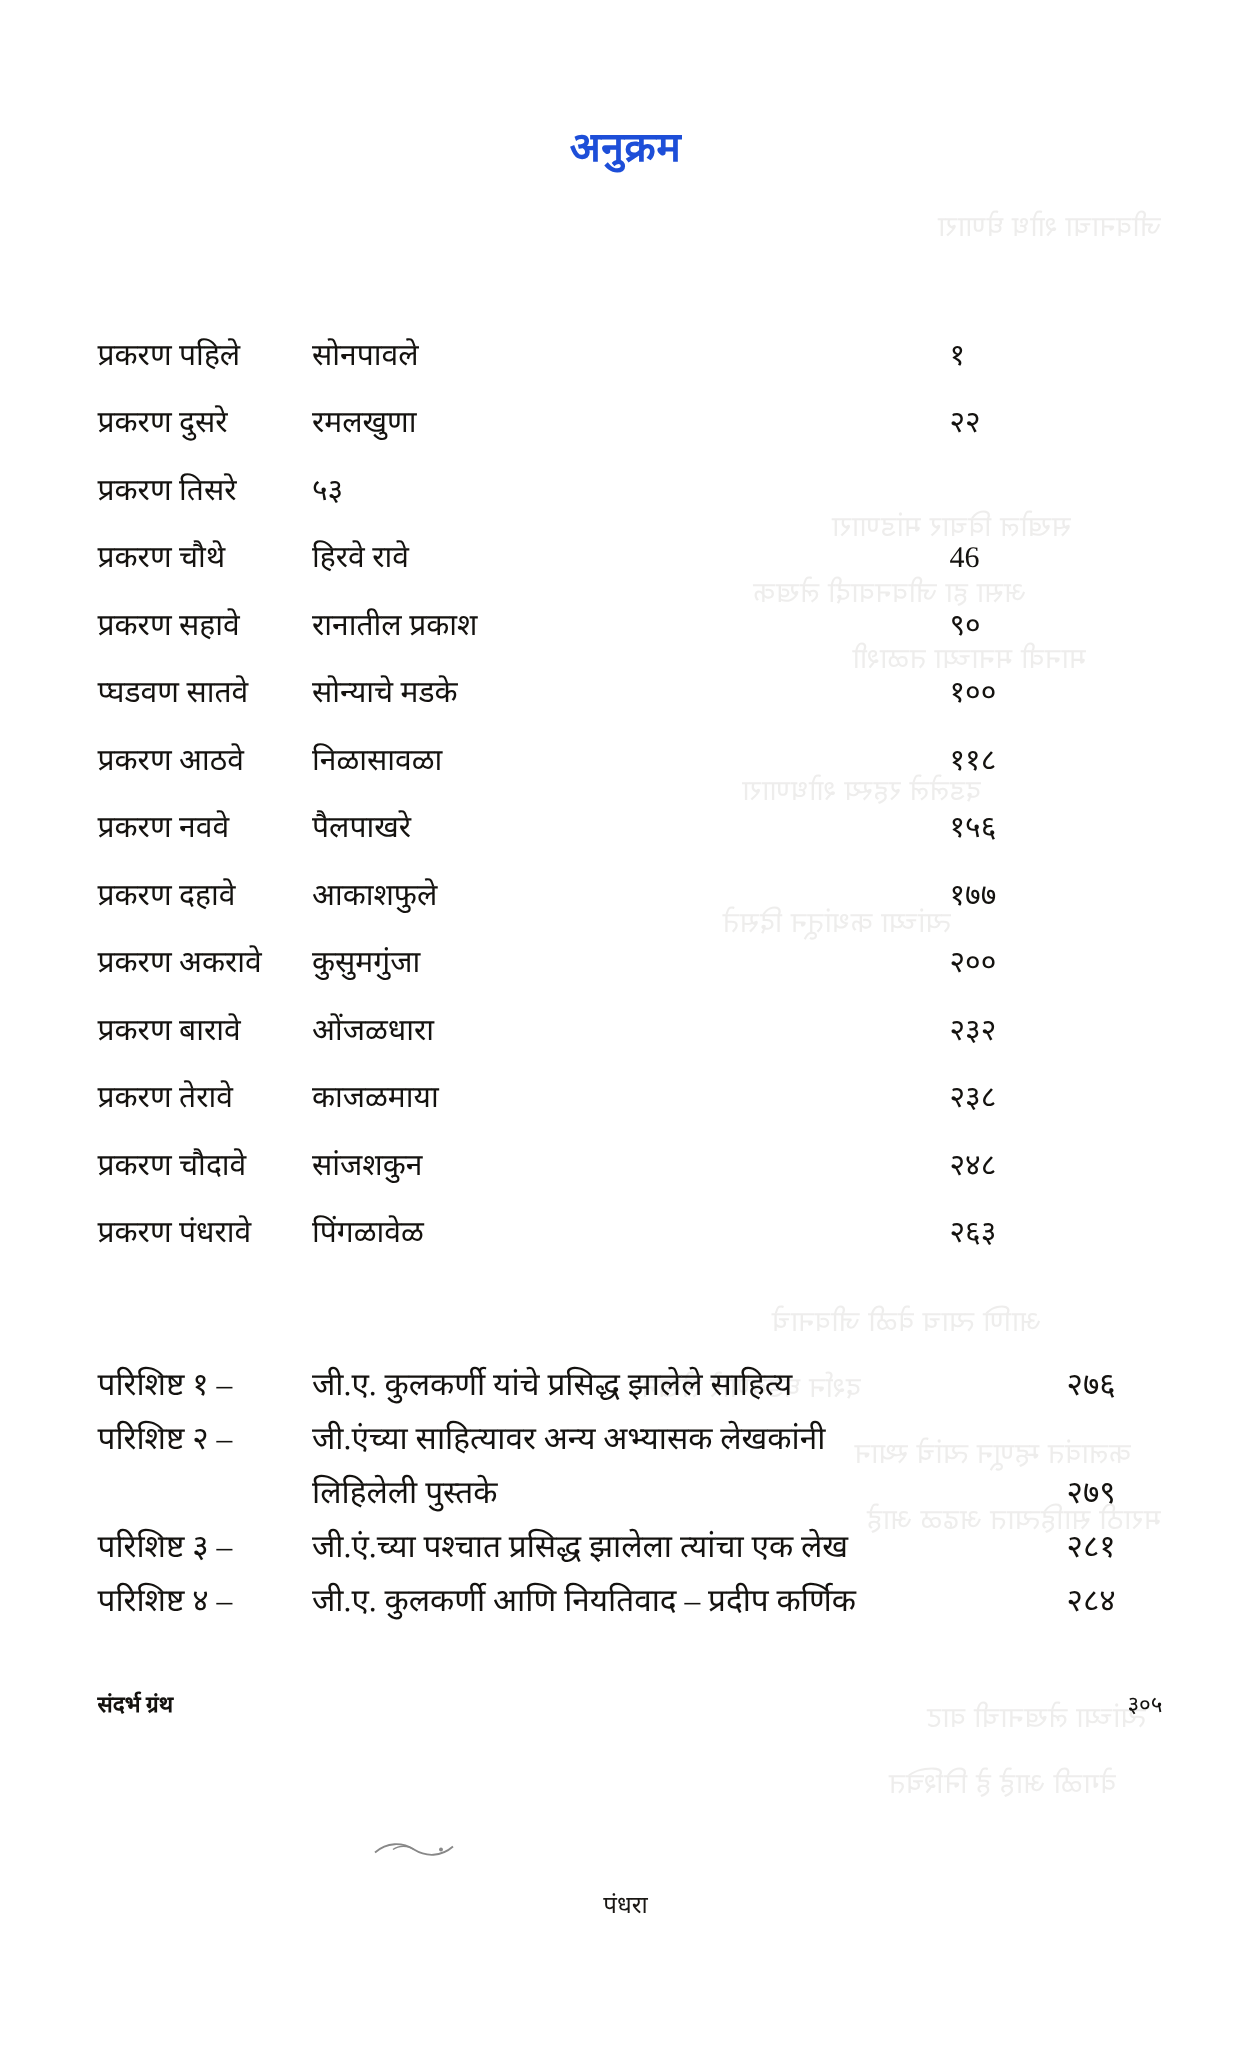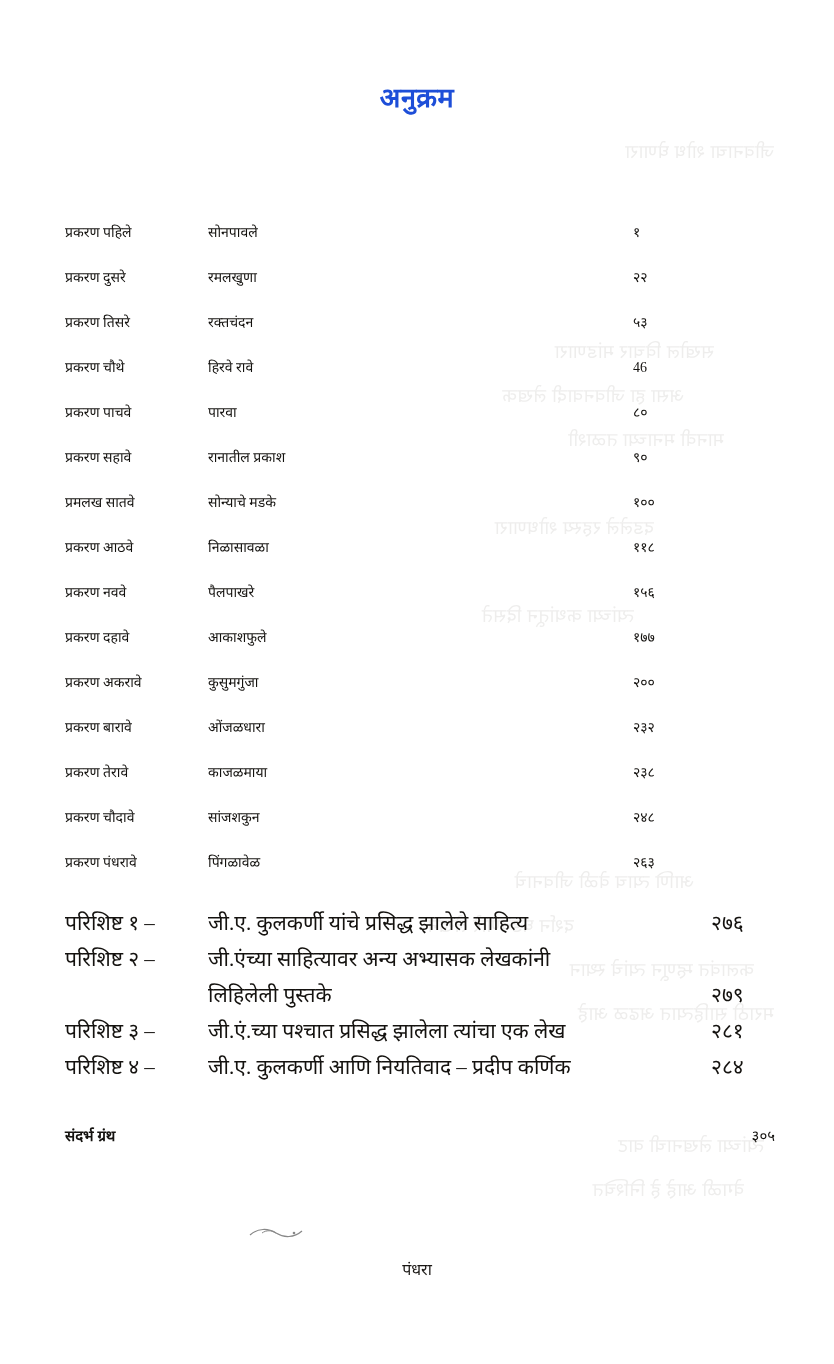--- a/index.html
+++ b/index.html
@@ -57,21 +57,21 @@
     top: 222px;
     left: 65px;
     width: 640px;
   }
 
   .toc-row {
     display: flex;
     align-items: baseline;
     height: 45px;
     font-family: "Liberation Serif", serif;
-    font-size: 14px;
+    font-size: 20px;
     color: #14120f;
   }
   .toc-row .ch-label {
     width: 143px;
     flex: 0 0 143px;
     white-space: nowrap;
   }
   .toc-row .ch-title {
     flex: 1 1 auto;
     white-space: nowrap;
@@ -187,40 +187,34 @@
       <span class="ch-title">सोनपावले</span>
       <span class="ch-page">१</span>
     </div>
     <div class="toc-row">
       <span class="ch-label">प्रकरण दुसरे</span>
       <span class="ch-title">रमलखुणा</span>
       <span class="ch-page">२२</span>
     </div>
     <div class="toc-row">
       <span class="ch-label">प्रकरण तिसरे</span>
-      <span class="ch-title">रक्तचंदन</span>
       <span class="ch-page">५३</span>
     </div>
     <div class="toc-row">
       <span class="ch-label">प्रकरण चौथे</span>
       <span class="ch-title">हिरवे रावे</span>
       <span class="ch-page">46</span>
     </div>
     <div class="toc-row">
-      <span class="ch-label">प्रकरण पाचवे</span>
-      <span class="ch-title">पारवा</span>
-      <span class="ch-page">८०</span>
-    </div>
-    <div class="toc-row">
       <span class="ch-label">प्रकरण सहावे</span>
       <span class="ch-title">रानातील प्रकाश</span>
       <span class="ch-page">९०</span>
     </div>
     <div class="toc-row">
-      <span class="ch-label">प्रमलख सातवे</span>
+      <span class="ch-label">प्घडवण सातवे</span>
       <span class="ch-title">सोन्याचे मडके</span>
       <span class="ch-page">१००</span>
     </div>
     <div class="toc-row">
       <span class="ch-label">प्रकरण आठवे</span>
       <span class="ch-title">निळासावळा</span>
       <span class="ch-page">११८</span>
     </div>
     <div class="toc-row">
       <span class="ch-label">प्रकरण नववे</span>

